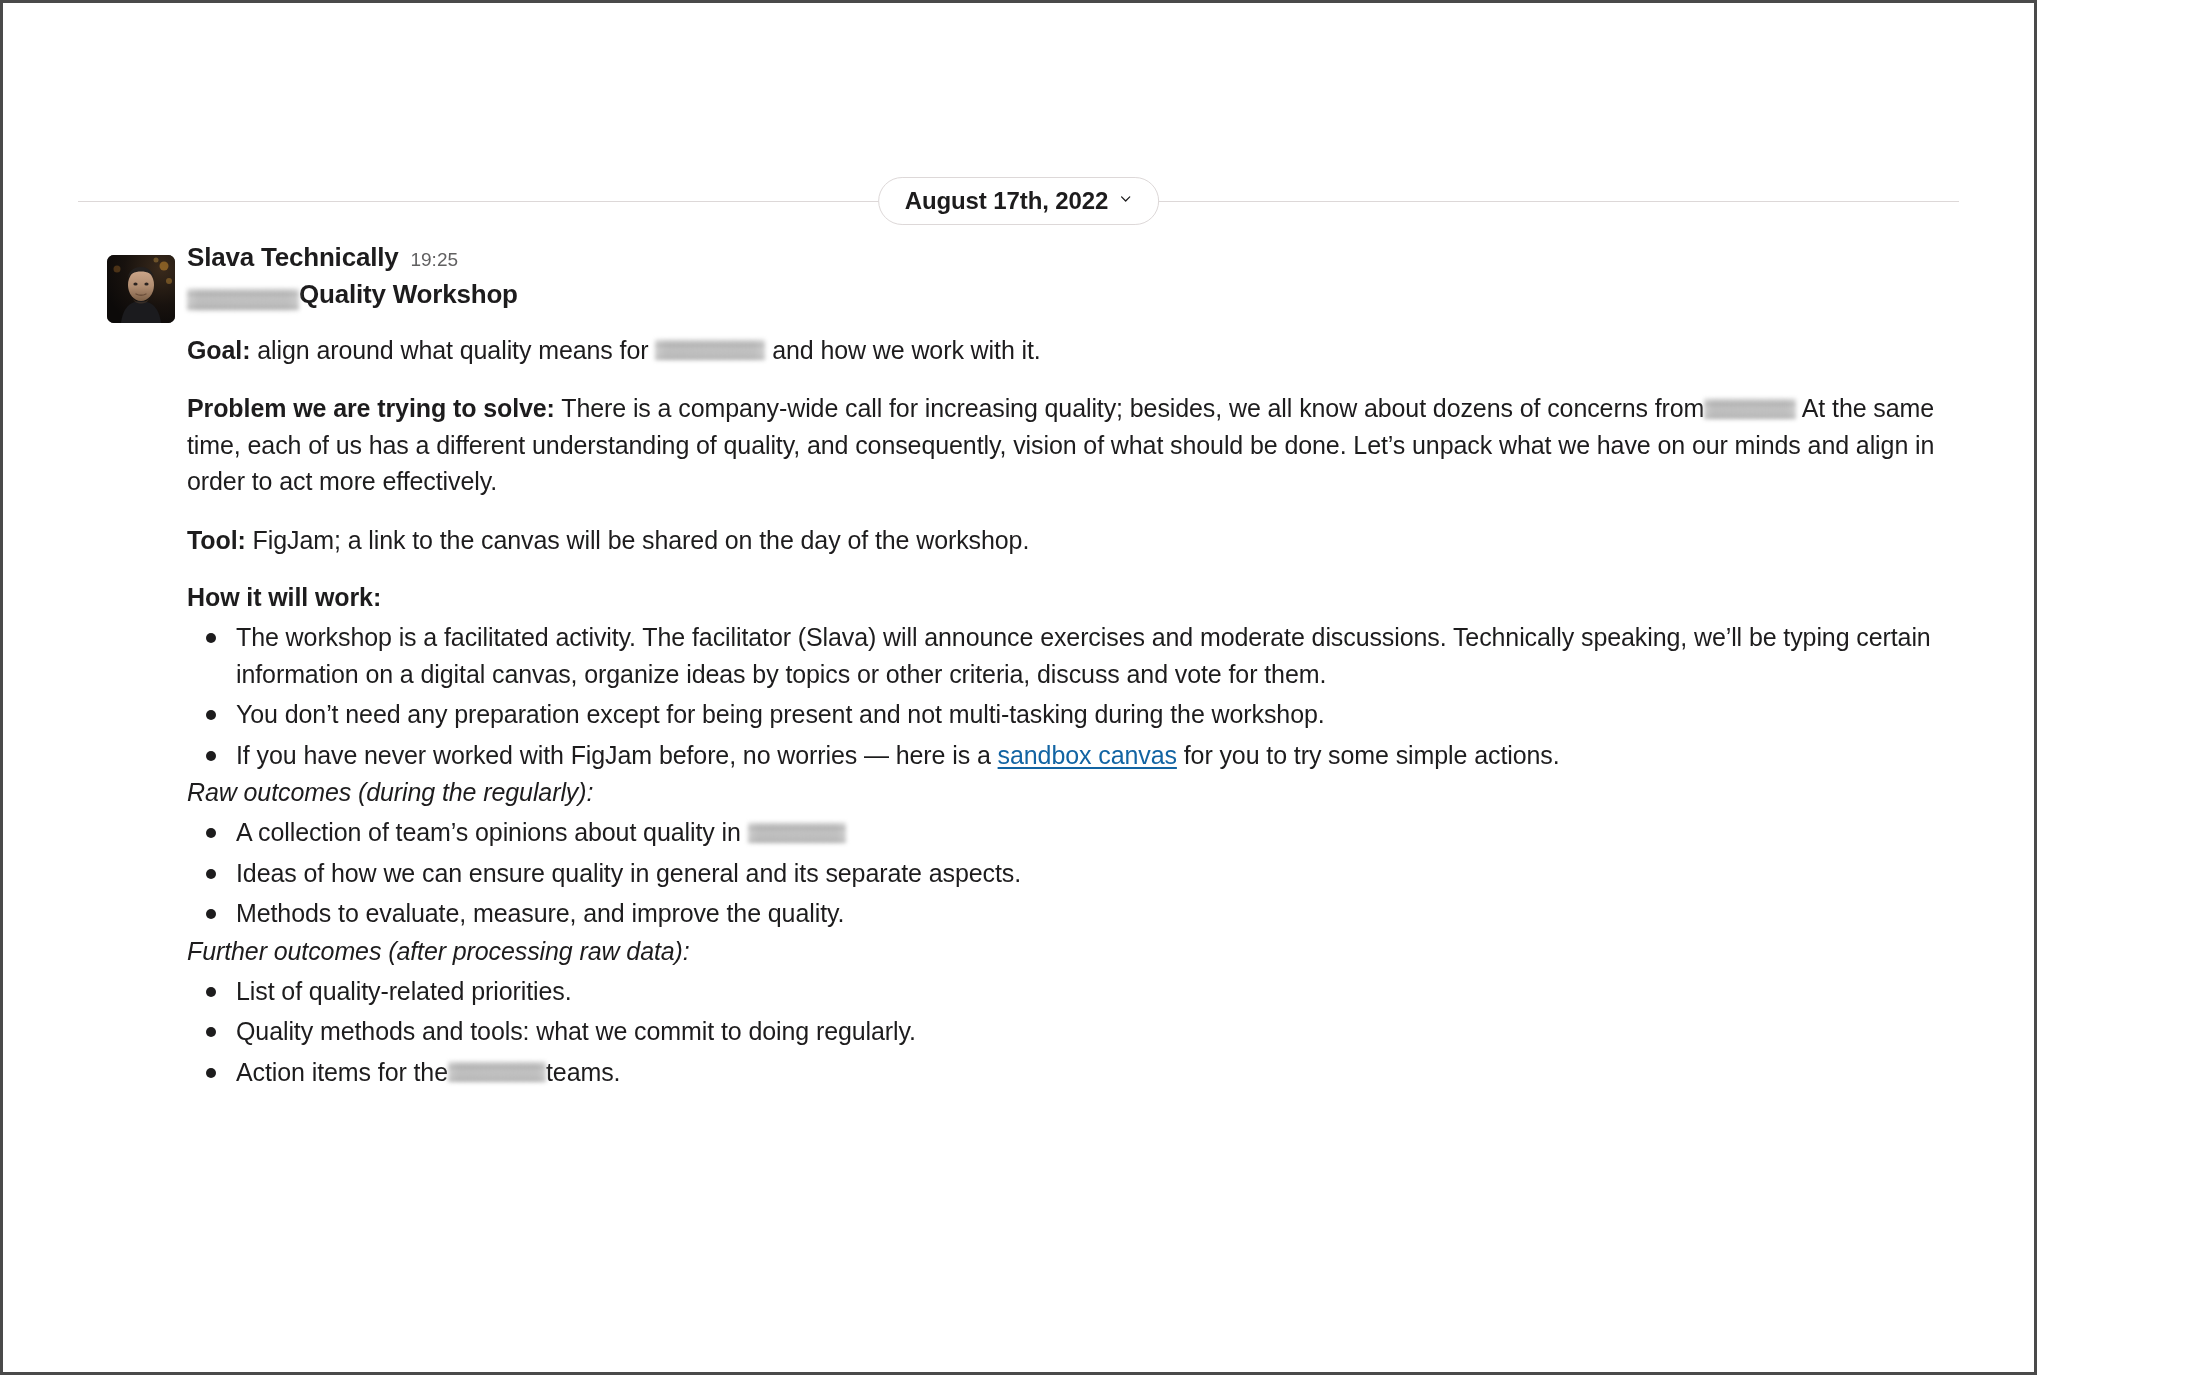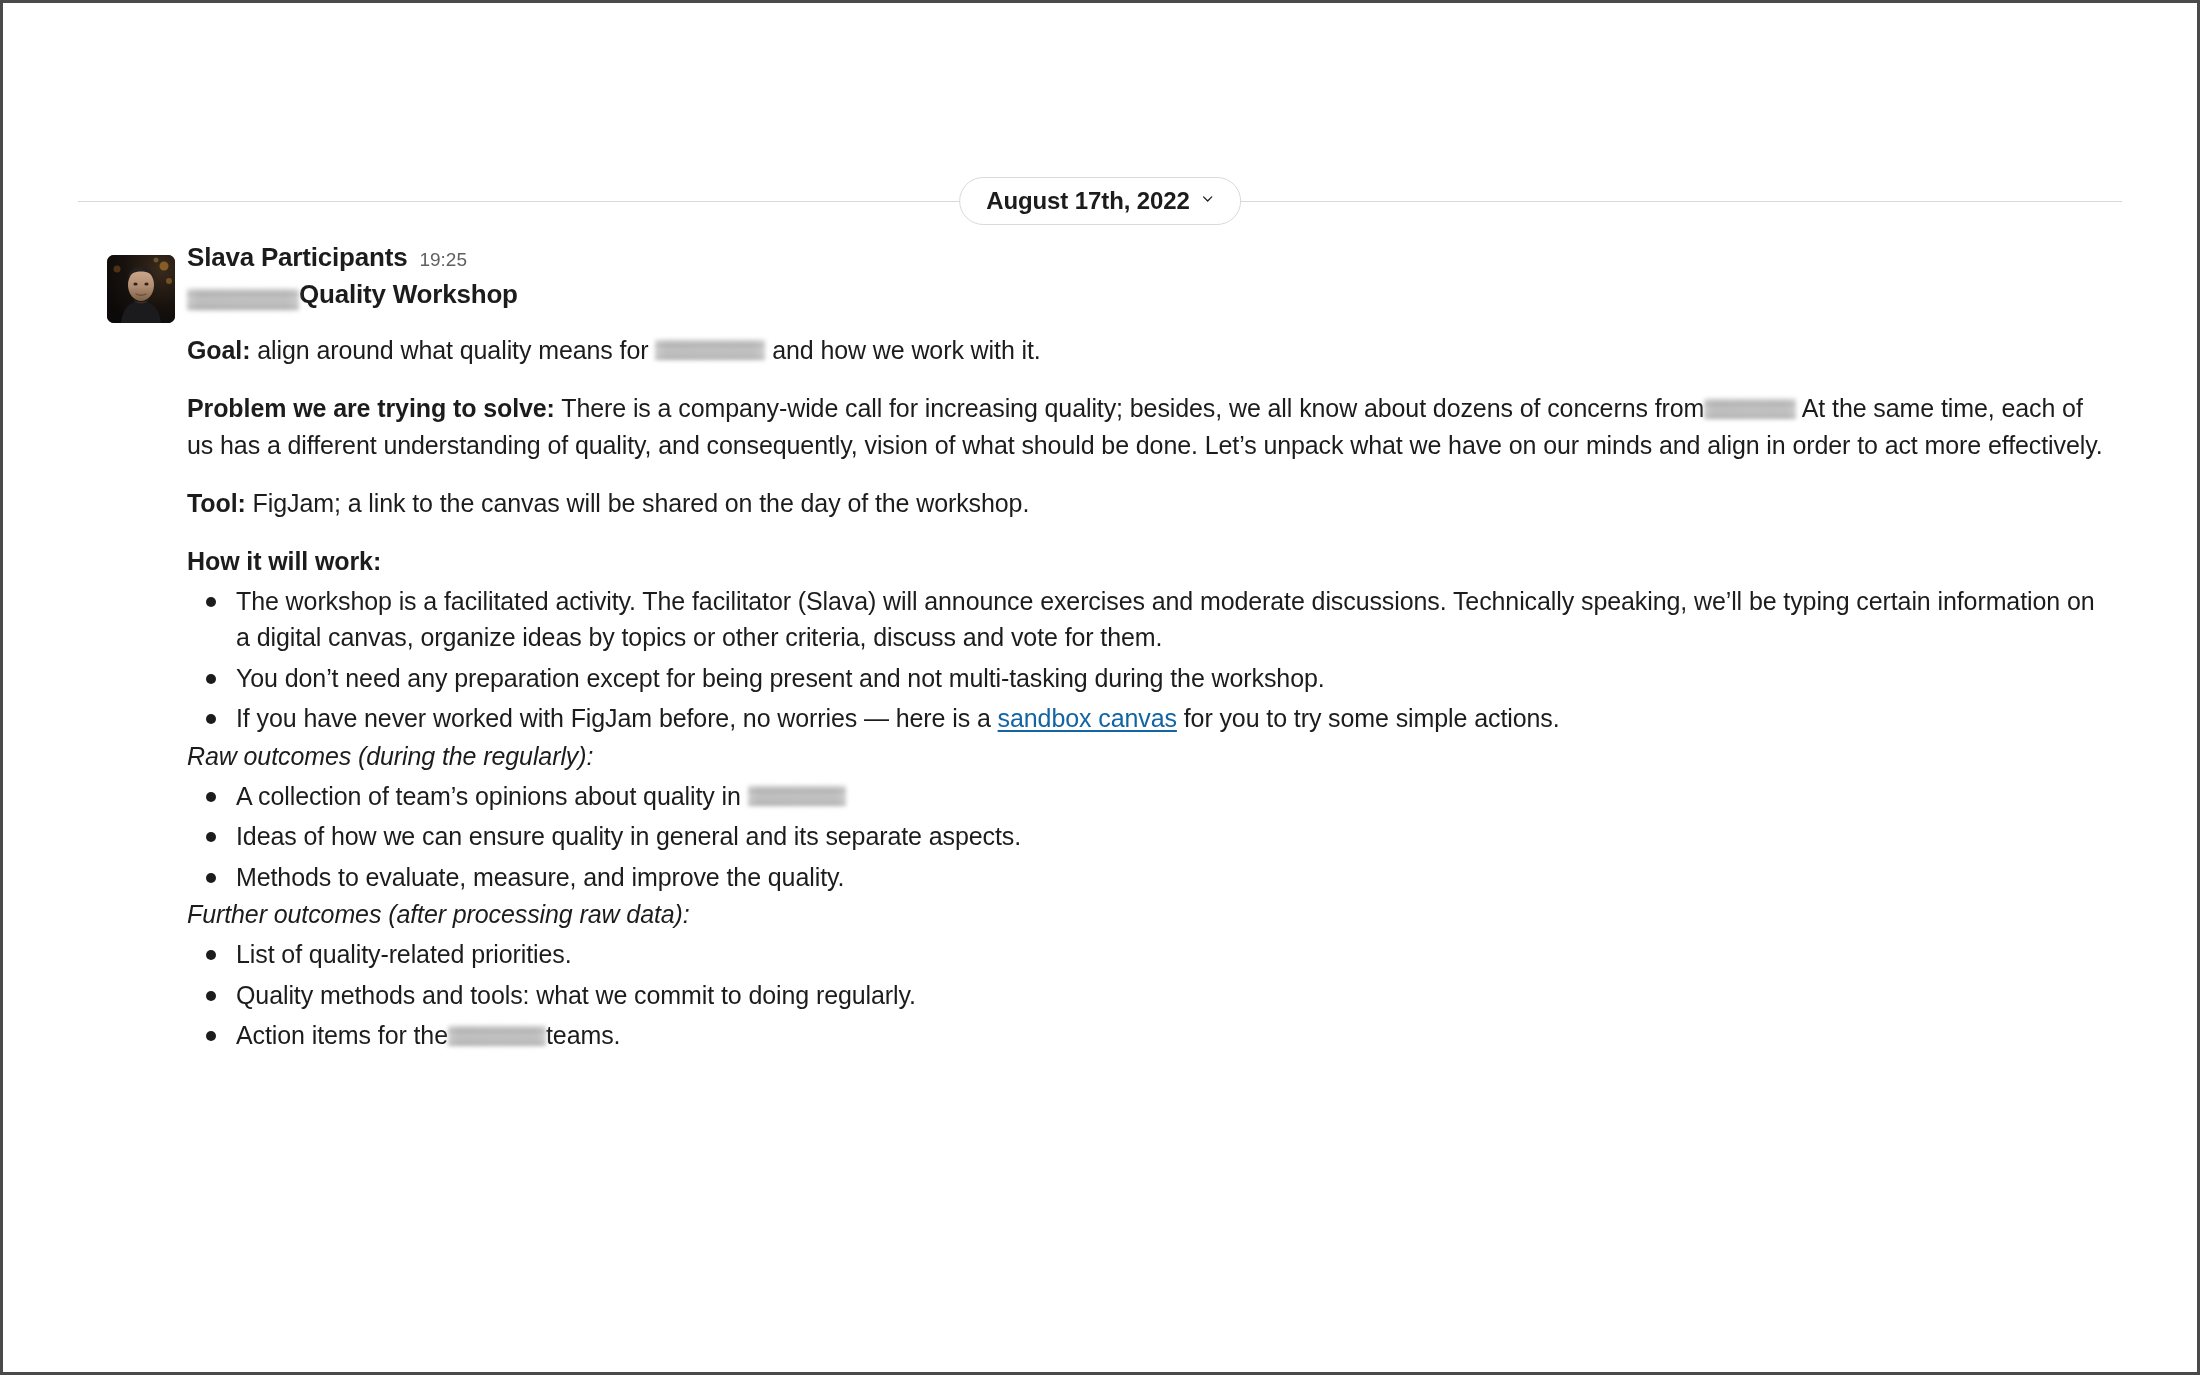--- a/index.html
+++ b/index.html
@@ -12,21 +12,21 @@
     width: 2200px;
     height: 1375px;
     font-family: "Liberation Sans", sans-serif;
     -webkit-font-smoothing: antialiased;
   }
 
   
   .screen-frame {
     position: relative;
     box-sizing: border-box;
-    width: 2200px;
+    width: 2037px;
     height: 1375px;
     border: 3px solid #4a4a4a;
     background: #fca5a5;
     overflow: hidden;
   }
 
   .message-pane {
     position: absolute;
     left: 0;
     top: 0;
@@ -273,21 +273,21 @@
           <ellipse cx="28.5" cy="29" rx="2.1" ry="1.5" fill="#2b2320"></ellipse>
           <ellipse cx="39.5" cy="29" rx="2.1" ry="1.5" fill="#2b2320"></ellipse>
           <path d="M29 39 Q34 41.5 39 39" fill="none" stroke="#6b4e3a" stroke-width="1.3" stroke-linecap="round"></path>
           <path d="M26 44 C29 48 39 48 42 44 C40 50 28 50 26 44 Z" fill="#55412f" opacity="0.5"></path>
         </svg>
       </div>
 
       <div class="msg-body">
 
         <div class="msg-head">
-          <span class="author">Slava Participants</span>
+          <span class="author">Slava Technically</span>
           <span class="timestamp">19:25</span>
         </div>
 
         <div class="title-line">
           <span class="redact r-title"></span>
           <span>Quality Workshop</span>
         </div>
 
         <p class="msg-text para">
           <span class="lbl">Goal:</span><span> align around what quality means for </span><span class="redact r-goal"></span><span> and how we work with it.</span>

